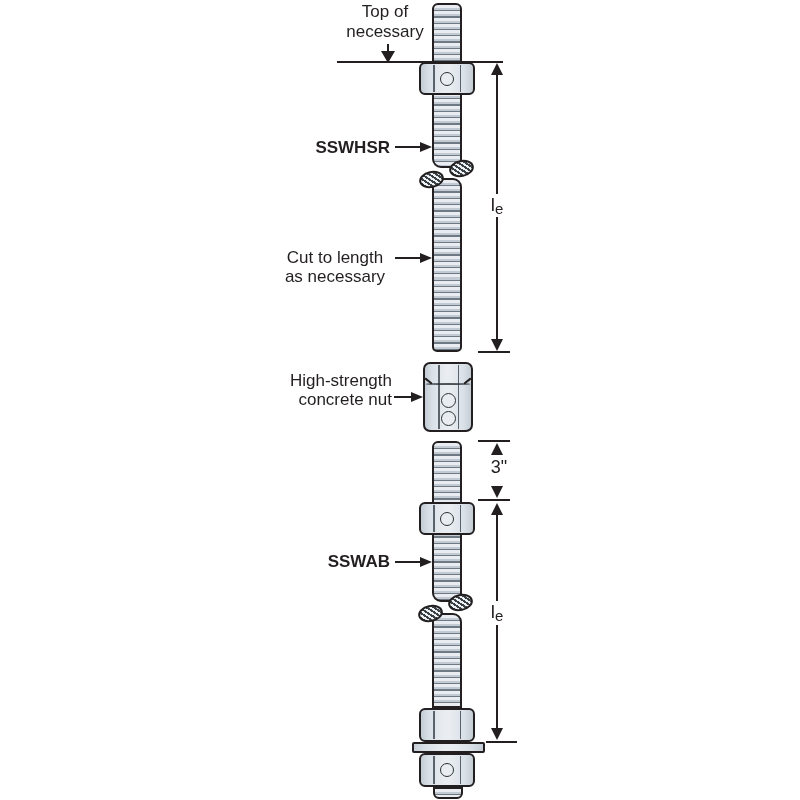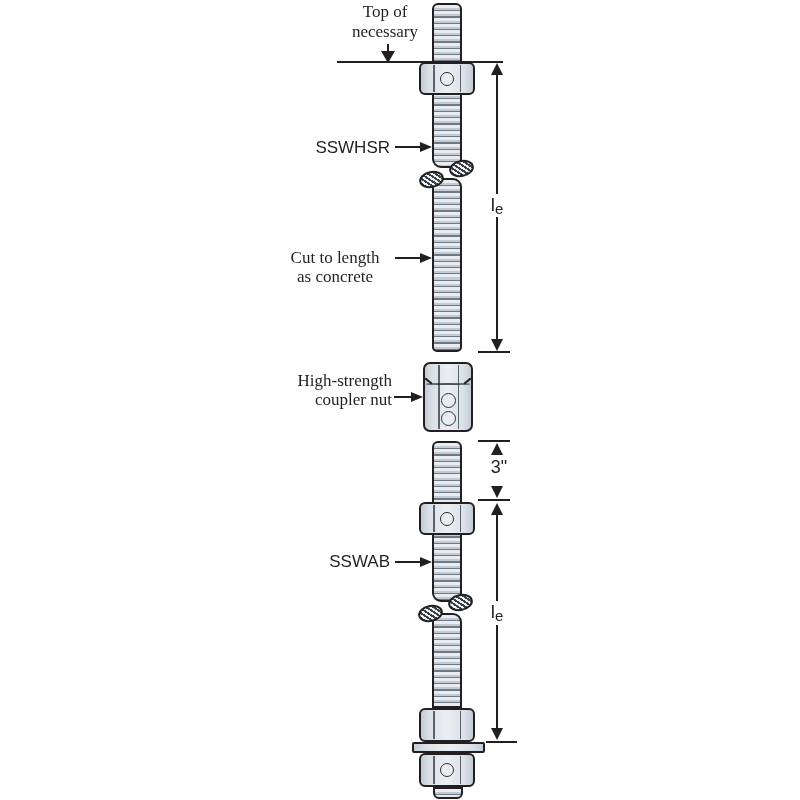--- a/index.html
+++ b/index.html
@@ -55,21 +55,21 @@
   .arrU{position:absolute;width:0;height:0;z-index:4;
     border-left:6px solid transparent;border-right:6px solid transparent;border-bottom:12px solid #231f20;}
   .arrD{position:absolute;width:0;height:0;z-index:4;
     border-left:6px solid transparent;border-right:6px solid transparent;border-top:12px solid #231f20;}
   .arrDbig{position:absolute;width:0;height:0;z-index:5;
     border-left:7px solid transparent;border-right:7px solid transparent;border-top:12px solid #231f20;}
   .arrR{position:absolute;width:0;height:0;z-index:5;
     border-top:5px solid transparent;border-bottom:5px solid transparent;border-left:12px solid #231f20;}
   
   .lbl{position:absolute;font-size:17px;line-height:19px;z-index:5;white-space:nowrap;}
-  .t-right{text-align:right;} .t-center{text-align:center;font-family:Liberation Serif, serif;}
+  .t-right{text-align:right;font-weight:bold;} .t-center{text-align:center;}
   .dimtxt{position:absolute;font-size:19px;z-index:6;background:#ffffff;text-align:center;line-height:22px;}
   .dimtxt .sub{font-size:15px;position:relative;top:3px;}
 </style>
 </head>
 <body>
 
 <div id="canvas">
 
   <div class="rod" style="top:3px;height:165px;border-radius:6px 6px 0 9px;"></div>
   <div class="rod" style="top:178px;height:174px;border-radius:0 9px 5px 5px;"></div>
@@ -146,28 +146,28 @@
   </div>
   <div class="vline" style="left:387px;top:44px;height:9px;z-index:5;"></div>
   <div class="arrDbig" style="left:381px;top:51px;"></div>
 
   <div class="lbl t-right" style="left:280px;top:138px;width:110px;">SSWHSR</div>
   <div class="hline" style="left:395px;top:146px;width:25px;z-index:5;"></div>
   <div class="arrR" style="left:420px;top:142px;"></div>
 
   <div class="lbl t-center" style="left:278px;top:248px;width:114px;">
     <div>Cut to length</div>
-    <div>as concrete</div>
+    <div>as necessary</div>
   </div>
   <div class="hline" style="left:395px;top:257px;width:25px;z-index:5;"></div>
   <div class="arrR" style="left:420px;top:253px;"></div>
 
   <div class="lbl t-center" style="left:288px;top:371px;width:104px;text-align:right;">
     <div>High-strength</div>
-    <div>coupler nut</div>
+    <div>concrete nut</div>
   </div>
   <div class="hline" style="left:394px;top:396px;width:17px;z-index:5;"></div>
   <div class="arrR" style="left:411px;top:392px;"></div>
 
   <div class="lbl t-right" style="left:280px;top:552px;width:110px;">SSWAB</div>
   <div class="hline" style="left:395px;top:561px;width:25px;z-index:5;"></div>
   <div class="arrR" style="left:420px;top:557px;"></div>
 
 </div>
 

